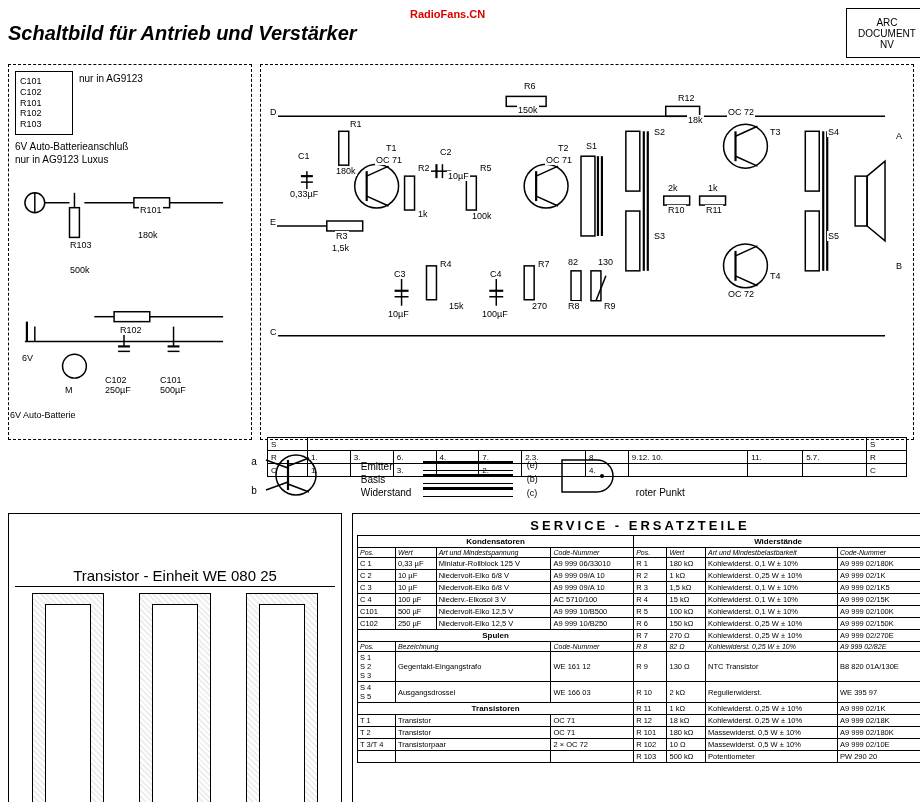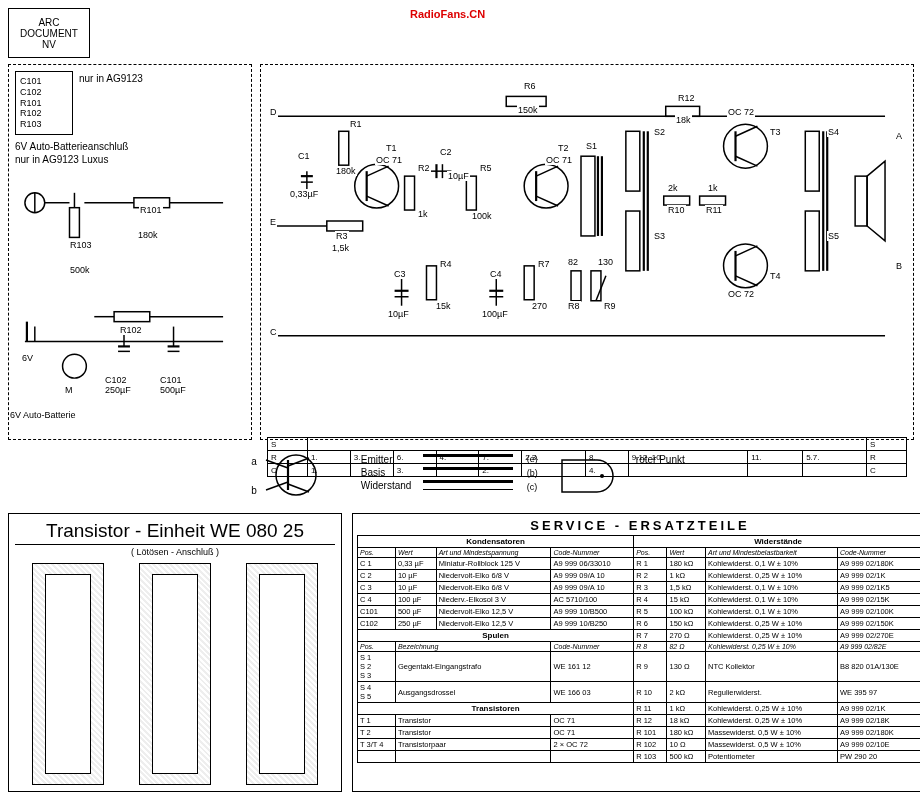--- a/index.html
+++ b/index.html
@@ -126,25 +126,26 @@
   .lower {
     display: flex;
     gap: 10px;
   }
   .trans-unit {
     border: 1.5px solid #000;
     width: 320px;
     padding: 6px;
   }
   .trans-title {
-    font-size: 19px;
+    font-size: 15px;
     text-align: center;
     border-bottom: 1.5px solid #000;
     padding-bottom: 2px;
     margin-bottom: 2px;
+    margin-top: 47px;
   }
   .trans-sub {
     font-size: 9px;
     text-align: center;
   }
   .pcb-row {
     display: flex;
     justify-content: space-around;
     margin-top: 6px;
   }
@@ -197,20 +198,21 @@
   svg.tr-sym { width:60px; height:55px; }
 
   
   .wire { stroke:#000; stroke-width:1.5; fill:none; }
   .thick { stroke-width:2.2; }
 </style>
 </head>
 <body>
 
 <div class="header">
+  <div class="title">Schaltbild für Antrieb und Verstärker</div>
   <div class="corner-box">
     <span>ARC</span>
     <span>DOCUMENT</span>
     <span>NV</span>
   </div>
 </div>
 <div class="watermark">RadioFans.CN</div>
 
 <div class="upper">
 
@@ -373,40 +375,40 @@
       <span class="label small" style="left:108px;top:84px">OC 71</span>
       <span class="label" style="left:150px;top:92px">R2</span>
       <span class="label small" style="left:150px;top:138px">1k</span>
       <span class="label" style="left:172px;top:76px">C2</span>
       <span class="label small" style="left:180px;top:100px">10µF</span>
       <span class="label" style="left:68px;top:160px">R3</span>
       <span class="label small" style="left:64px;top:172px">1,5k</span>
       <span class="label" style="left:126px;top:198px">C3</span>
       <span class="label small" style="left:120px;top:238px">10µF</span>
       <span class="label" style="left:172px;top:188px">R4</span>
-      <span class="label small" style="left:168px;top:230px">15k</span>
+      <span class="label small" style="left:181px;top:230px">15k</span>
       <span class="label" style="left:212px;top:92px">R5</span>
       <span class="label small" style="left:204px;top:140px">100k</span>
       <span class="label" style="left:222px;top:198px">C4</span>
       <span class="label small" style="left:214px;top:238px">100µF</span>
       <span class="label" style="left:256px;top:10px">R6</span>
       <span class="label small" style="left:250px;top:34px">150k</span>
       <span class="label" style="left:290px;top:72px">T2</span>
       <span class="label small" style="left:278px;top:84px">OC 71</span>
       <span class="label" style="left:270px;top:188px">R7</span>
       <span class="label small" style="left:264px;top:230px">270</span>
       <span class="label" style="left:318px;top:70px">S1</span>
       <span class="label" style="left:300px;top:230px">R8</span>
       <span class="label small" style="left:300px;top:186px">82</span>
       <span class="label" style="left:336px;top:230px">R9</span>
       <span class="label small" style="left:330px;top:186px">130</span>
       <span class="label" style="left:386px;top:56px">S2</span>
       <span class="label" style="left:386px;top:160px">S3</span>
       <span class="label" style="left:410px;top:22px">R12</span>
-      <span class="label small" style="left:408px;top:44px">18k</span>
+      <span class="label small" style="left:420px;top:44px">18k</span>
       <span class="label" style="left:400px;top:134px">R10</span>
       <span class="label small" style="left:400px;top:112px">2k</span>
       <span class="label" style="left:438px;top:134px">R11</span>
       <span class="label small" style="left:440px;top:112px">1k</span>
       <span class="label" style="left:502px;top:56px">T3</span>
       <span class="label small" style="left:460px;top:36px">OC 72</span>
       <span class="label" style="left:502px;top:200px">T4</span>
       <span class="label small" style="left:460px;top:218px">OC 72</span>
       <span class="label" style="left:560px;top:56px">S4</span>
       <span class="label" style="left:560px;top:160px">S5</span>
@@ -461,21 +463,21 @@
     <svg class="tr-sym" viewBox="0 0 60 55">
       <circle cx="35" cy="27" r="20" class="wire"></circle>
       <line x1="27" y1="12" x2="27" y2="42" class="wire thick"></line>
       <line x1="5" y1="12" x2="27" y2="20" class="wire"></line>
       <line x1="5" y1="42" x2="27" y2="34" class="wire"></line>
       <line x1="27" y1="18" x2="48" y2="10" class="wire"></line>
       <line x1="27" y1="36" x2="48" y2="44" class="wire"></line>
     </svg>
   </div>
 
-  <div style="display:flex;align-items:flex-start;gap:14px">
+  <div style="display:flex;align-items:flex-end;gap:14px">
     <div class="legend-row">
       <span>Emitter</span>
         <div class="legend-line"></div>
       <span>Basis</span>
         <div class="legend-line"></div>
       <span>Widerstand</span>
         <div class="legend-line"></div>
     </div>
     <div style="display:flex;flex-direction:column;font-size:9px;gap:4px">
       <span>(e)</span>
@@ -487,21 +489,20 @@
       <circle cx="50" cy="22" r="2" fill="#000"></circle>
     </svg>
     <span style="font-size:10px">roter Punkt</span>
   </div>
 </div>
 
 <div class="lower">
 
   <div class="trans-unit">
     <div class="trans-title">Transistor - Einheit  WE 080 25</div>
-    <div class="trans-sub">( Lötösen - Anschluß )</div>
     <div class="pcb-row">
       <div class="pcb">
           <div class="pcb-inner"></div>
         </div>
       <div class="pcb">
           <div class="pcb-inner"></div>
         </div>
       <div class="pcb">
           <div class="pcb-inner"></div>
         </div>
@@ -605,21 +606,21 @@
             <td>A9 999 02/82E</td>
           </tr>
           <tr>
             <td style="white-space:pre">S 1
 S 2
 S 3</td>
             <td colspan="2">Gegentakt-Eingangstrafo</td>
             <td>WE 161 12</td>
             <td>R 9</td>
             <td>130 Ω</td>
-            <td>NTC Kollektor</td>
+            <td>NTC Transistor</td>
             <td>B8 820 01A/130E</td>
           </tr>
           <tr>
             <td style="white-space:pre">S 4
 S 5</td>
             <td colspan="2">Ausgangsdrossel</td>
             <td>WE 166 03</td>
             <td>R 10</td>
             <td>2 kΩ</td>
             <td>Regulierwiderst.</td>

